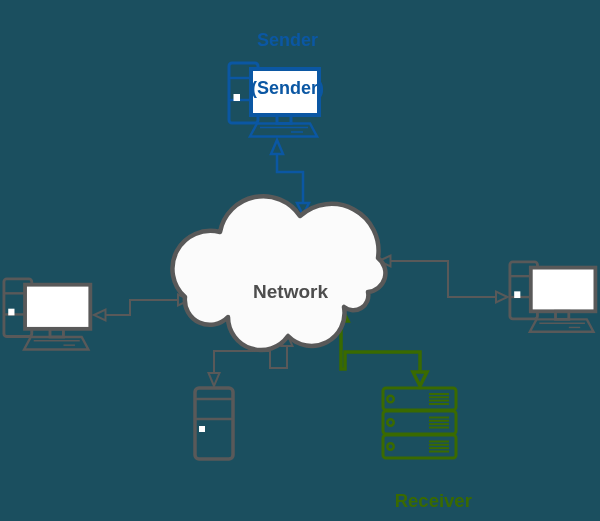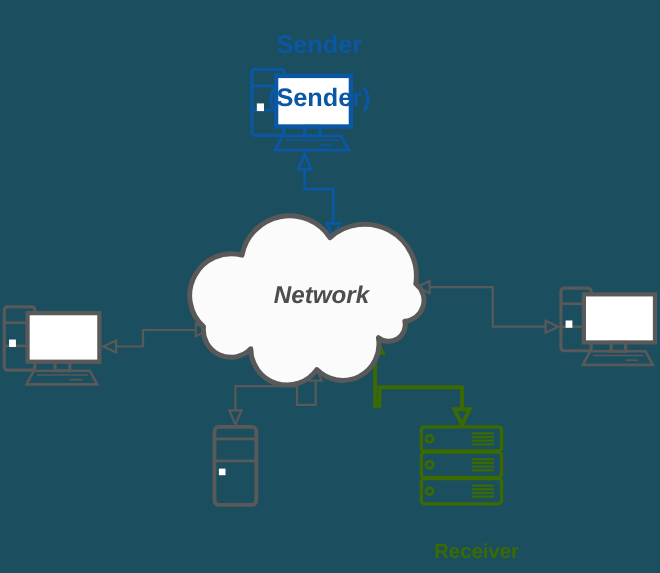--- a/index.html
+++ b/index.html
@@ -13,22 +13,22 @@
   html,body{margin:0;padding:0;}
   body{background:var(--bg);font-family:"Liberation Sans",sans-serif;}
   .canvas{
     position:relative;width:600px;height:521px;overflow:hidden;
     background:var(--bg);
   }
   .canvas svg{position:absolute;left:0;top:0;}
   .label{
     position:absolute;text-align:center;font-weight:bold;white-space:pre;
   }
-  .label-sender{left:200px;top:4px;width:155px;color:var(--blue);font-size:23px;line-height:24px;}
-  .label-network{left:190px;top:232px;width:180px;color:var(--net-text);font-size:22px;line-height:24px;font-style:italic;}
+  .label-sender{left:200px;top:4px;width:155px;color:var(--blue);font-size:18px;line-height:24px;}
+  .label-network{left:190px;top:256px;width:180px;color:var(--net-text);font-size:19px;line-height:24px;}
   .label-receiver{left:340px;top:466px;width:166px;color:var(--green);font-size:18.5px;line-height:23px;}
   .blue-ink{color:var(--blue);}
   .gray-ink{color:var(--gray);}
   .green-ink{color:var(--green);}
 </style>
 </head>
 <body>
 
 <div class="canvas">
 

